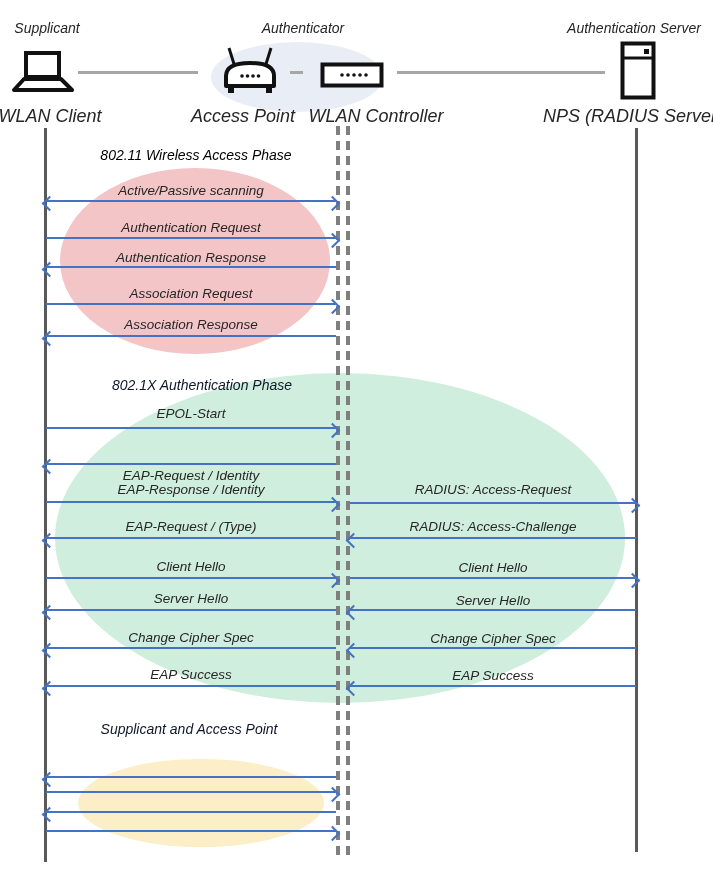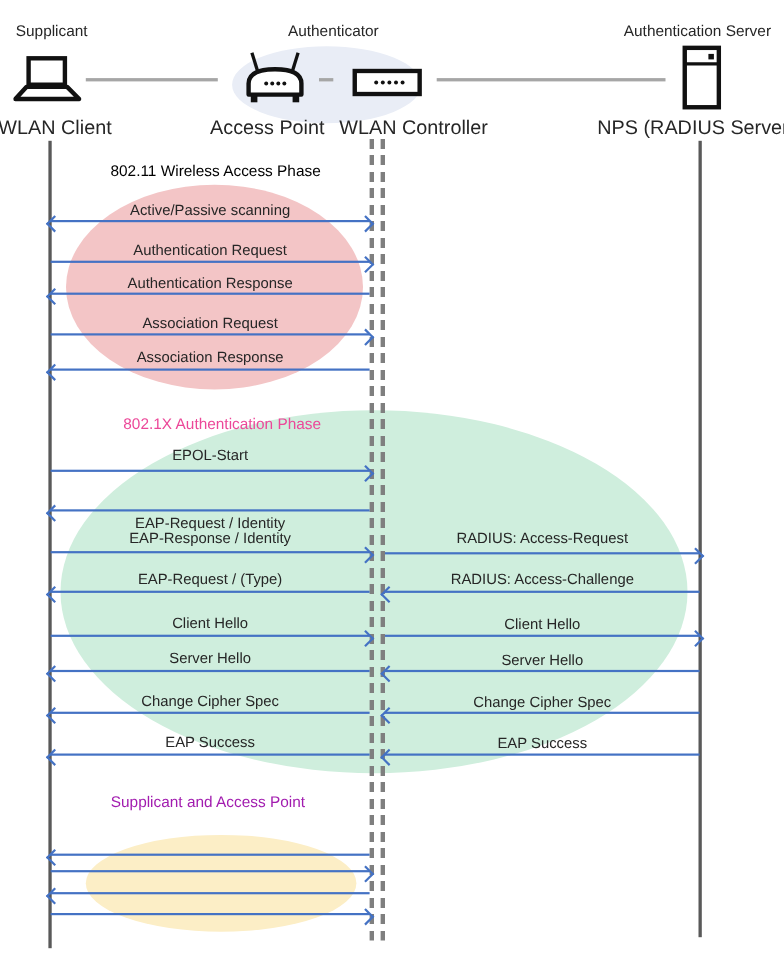--- a/index.html
+++ b/index.html
@@ -5,21 +5,21 @@
   :root{
     --arrow:#4472C4;
     --lifeline:#595959;
     --dashed_lifeline:#7F7F7F;
     --connector:#A6A6A6;
     --text:#262626;
   }
   html,body{margin:0;padding:0;background:#fff;}
   .canvas{
     position:relative;width:713px;height:875px;background:#fff;overflow:hidden;
-    font-family:"Liberation Sans",sans-serif;color:var(--text);
+    font-family:"Liberation Sans",sans-serif;color:var(--text);font-style:italic;
   }
   .lbl{position:absolute;transform:translateX(-50%);white-space:nowrap;
        font-size:13.5px;line-height:16px;z-index:3;}
   .role{font-size:14px;}
   .node-lbl{font-size:18px;}
   .phase-title{position:absolute;transform:translateX(-50%);white-space:nowrap;
        font-size:14px;line-height:19px;z-index:3;text-align:center;}
   .ellipse{position:absolute;border-radius:50%;z-index:0;}
   .hline{position:absolute;height:3px;background:var(--connector);z-index:1;}
   .lifeline{position:absolute;width:3px;background:var(--lifeline);z-index:1;}
@@ -89,23 +89,23 @@
   <div class="ellipse" style="left: 60px; top: 168px; width: 270px; height: 186px; background-color: rgb(243, 197, 198);"></div>
   <div class="ellipse" style="left: 55px; top: 373px; width: 570px; height: 330px; background-color: rgb(207, 238, 221);"></div>
   <div class="ellipse" style="left: 78px; top: 759px; width: 246px; height: 88px; background-color: rgb(252, 238, 198);"></div>
 
   <div class="lifeline" style="left:44px;top:128px;height:734px"></div>
   <div class="lifeline dashed" style="left:336px;top:126px;height:729px"></div>
   <div class="lifeline dashed" style="left:346px;top:126px;height:729px"></div>
   <div class="lifeline" style="left:635px;top:128px;height:724px"></div>
 
   <div class="phase-title" style="left: 196px; top: 146px; color: #000000;">802.11 Wireless Access Phase</div>
-  <div class="phase-title" style="left: 202px; top: 376px; color: #ec4899;">802.1X Authentication Phase</div>
+  <div class="phase-title" style="left: 202px; top: 376px; color: #0f172a;">802.1X Authentication Phase</div>
   <div class="phase-title" style="left:189px;top:720px">
-    <div style="color: #a21caf;">Supplicant and Access Point</div>
+    <div style="color: #0f172a;">Supplicant and Access Point</div>
   </div>
 
   <div class="lbl" style="left:191px;top:183px">Active/Passive scanning</div>
   <div class="arrow" style="left:46px;top:200px;width:290px">
       <i class="hl"></i>
       <i class="hr"></i>
     </div>
 
   <div class="lbl" style="left:191px;top:220px">Authentication Request</div>
   <div class="arrow" style="left:46px;top:237px;width:290px">

